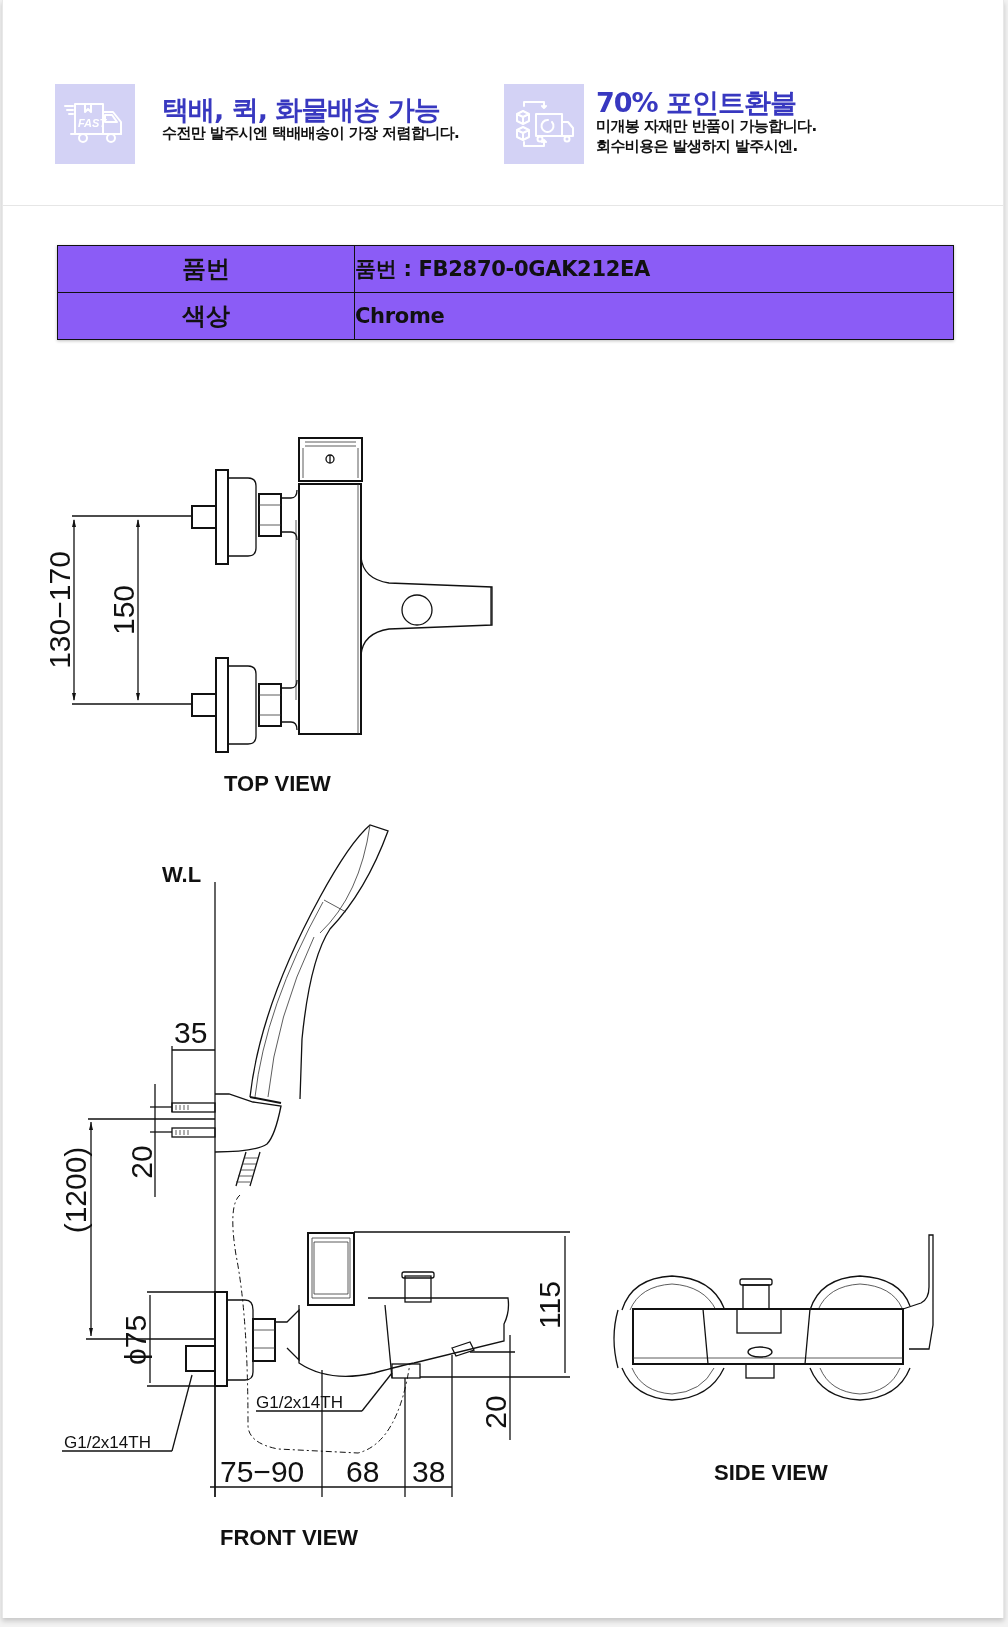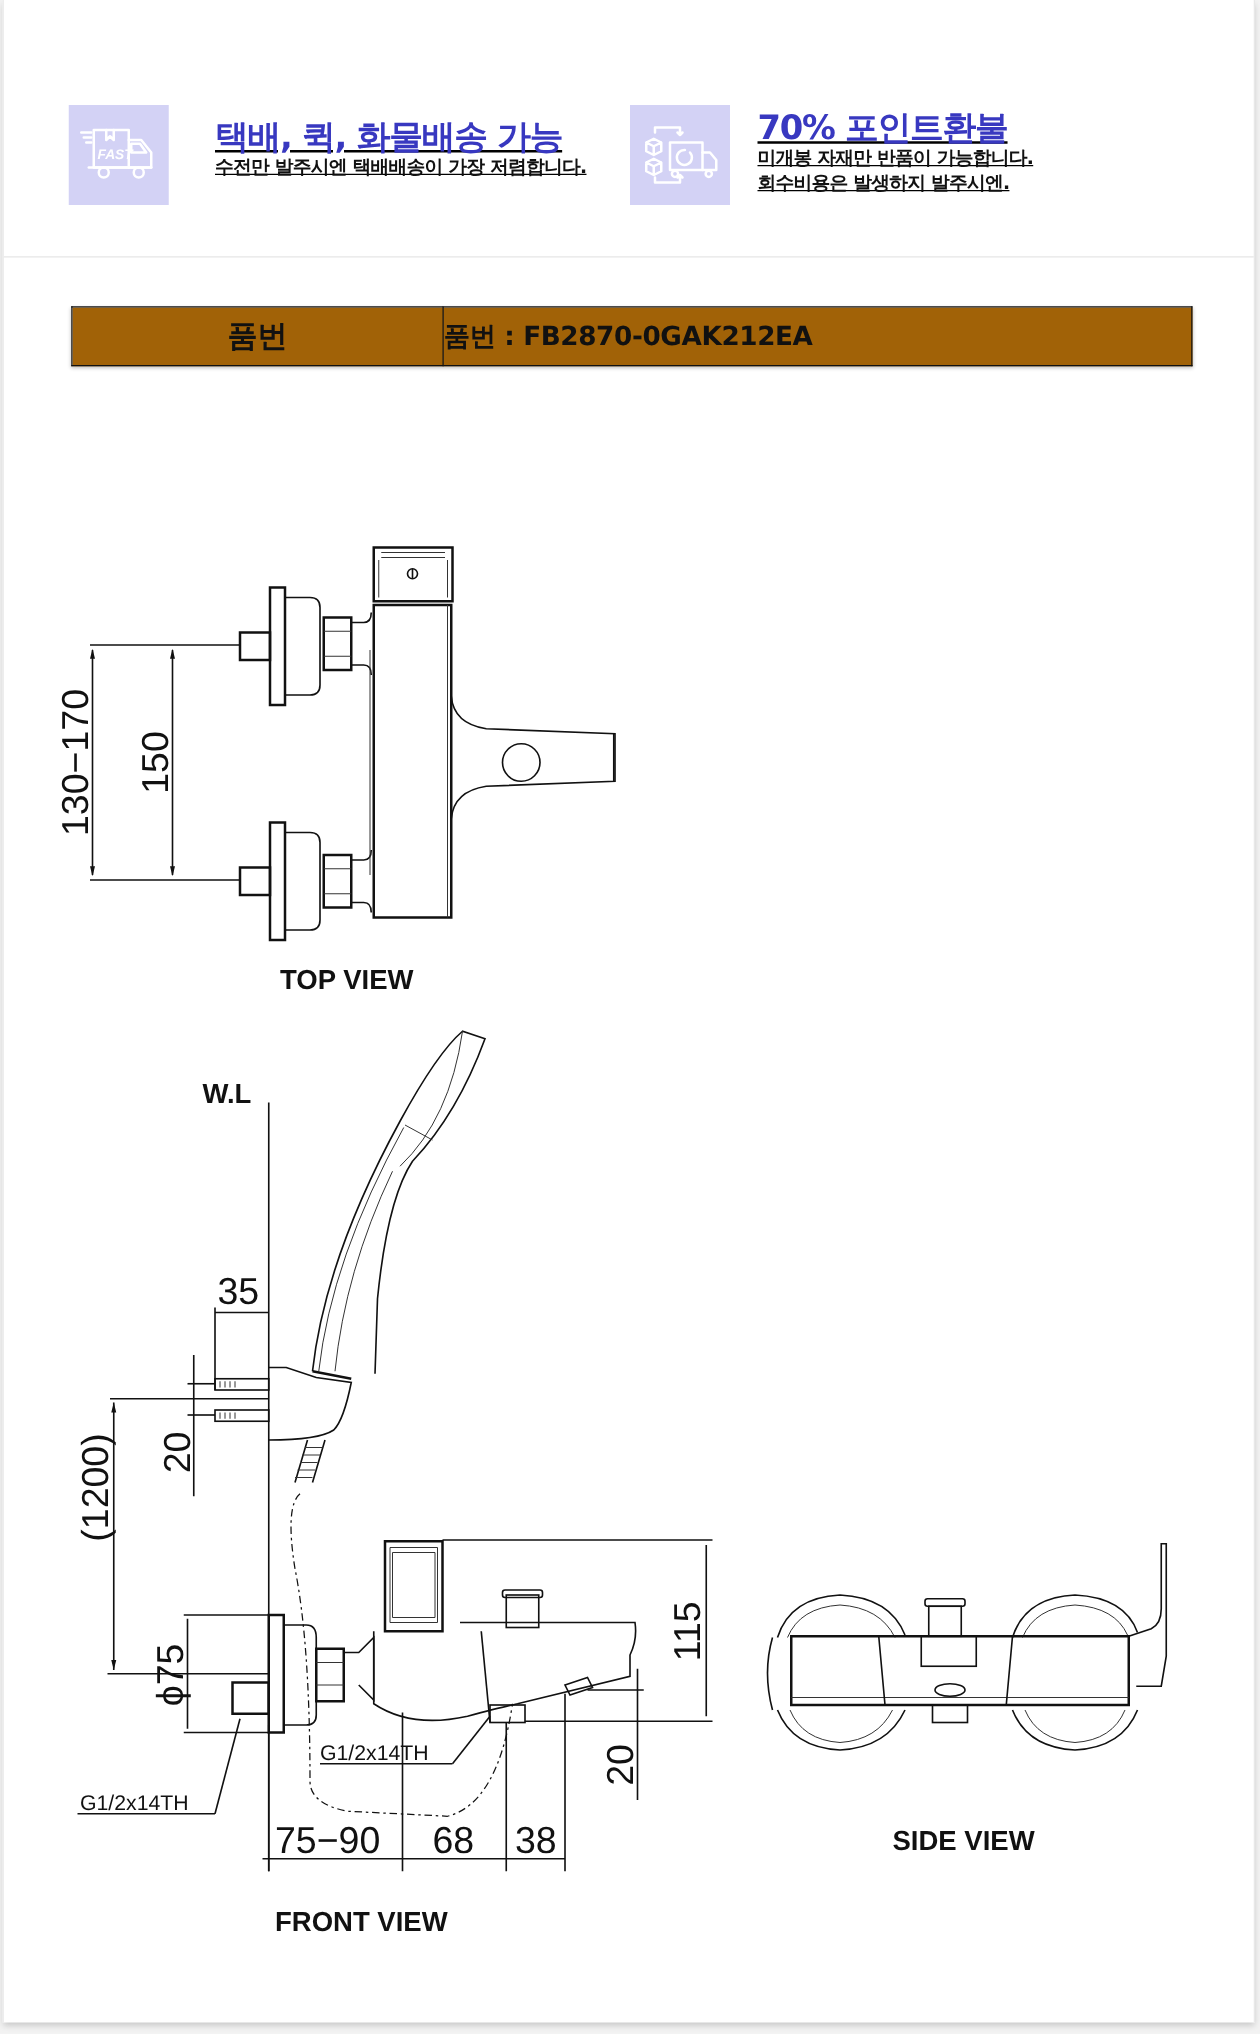--- a/index.html
+++ b/index.html
@@ -2,29 +2,29 @@
 <html><head>
 <meta charset="utf-8">
 <style>
   html, body { margin: 0; padding: 0; background: #f2f2f2; }
   body { width: 1008px; height: 1627px; position: relative; font-family: "DejaVu Sans", sans-serif; overflow: hidden; }
   .card { position: absolute; left: 2px; top: 0; width: 1000px; height: 1618px; background: #ffffff;
           box-shadow: 0 3px 5px rgba(0,0,0,0.18); border-left: 1px solid #e8e8e8; border-right: 1px solid #e8e8e8; }
   .banner { position: absolute; left: 0; top: 0; width: 1000px; height: 205px; border-bottom: 1px solid #e6e6e6; }
   .feature { position: absolute; top: 84px; display: flex; align-items: flex-start; justify-content: space-between; }
   .feature .icon-box { width: 80px; height: 80px; background: #d3d2f5; display: flex; align-items: center; justify-content: center; }
-  .feature .text { margin-left: 22px; margin-top: 13px; text-decoration: underline; }
+  .feature .text { margin-left: 12px; margin-top: 13px; }
   .feature .title { color: #3838c0; font-weight: bold; font-size: 27px; line-height: 26px; letter-spacing: -1px; }
   .feature .desc { color: #111; font-weight: bold; font-size: 15px; line-height: 20px; letter-spacing: -0.6px; }
   .f1 { left: 52px; gap: 15px; }
   .f2 { left: 501px; }
 
   .spec { position: absolute; left: 54px; top: 245px; width: 897px; border-collapse: collapse;
           box-shadow: 0 1px 3px rgba(0,0,0,0.25); }
-  .spec td { border: 1.5px solid #111; background: #a16207; height: 46px; padding: 0; }
+  .spec td { border: 1.5px solid #111; background: #8b5cf6; height: 46px; padding: 0; }
   .spec td.key { width: 296px; text-align: center; font-weight: bold; font-size: 24px; color: #111; }
   .spec td.val { font-weight: bold; font-size: 21px; color: #111; letter-spacing: -0.3px; }
 
   .drawing { position: absolute; left: 0; top: 0; }
   .dim { font-family: "Liberation Sans", sans-serif; fill: #111; font-size: 30px; }
   .view-label { font-family: "Liberation Sans", sans-serif; font-weight: bold; fill: #111; font-size: 22px; }
   .lbl-sm { font-family: "Liberation Sans", sans-serif; fill: #111; font-size: 17px; }
   .ln { stroke: #111; fill: none; stroke-width: 1.3; }
   .th { stroke: #111; fill: none; stroke-width: 2; }
   .thin { stroke: #333; fill: none; stroke-width: 0.8; }
@@ -80,20 +80,24 @@
         <div class="desc">회수비용은 발생하지 발주시엔.</div>
       </div>
     </div>
   </div>
 
   <table class="spec">
     <tbody>
         <tr>
       <td class="key">품번</td>
       <td class="val">품번 : FB2870-0GAK212EA</td>
+    </tr>
+    <tr>
+      <td class="key">색상</td>
+      <td class="val">Chrome</td>
     </tr>
   </tbody>
     </table>
 </div>
 
 <svg class="drawing" width="1008" height="1627" viewBox="0 0 1008 1627">
 
   <g>
 
     <g>

